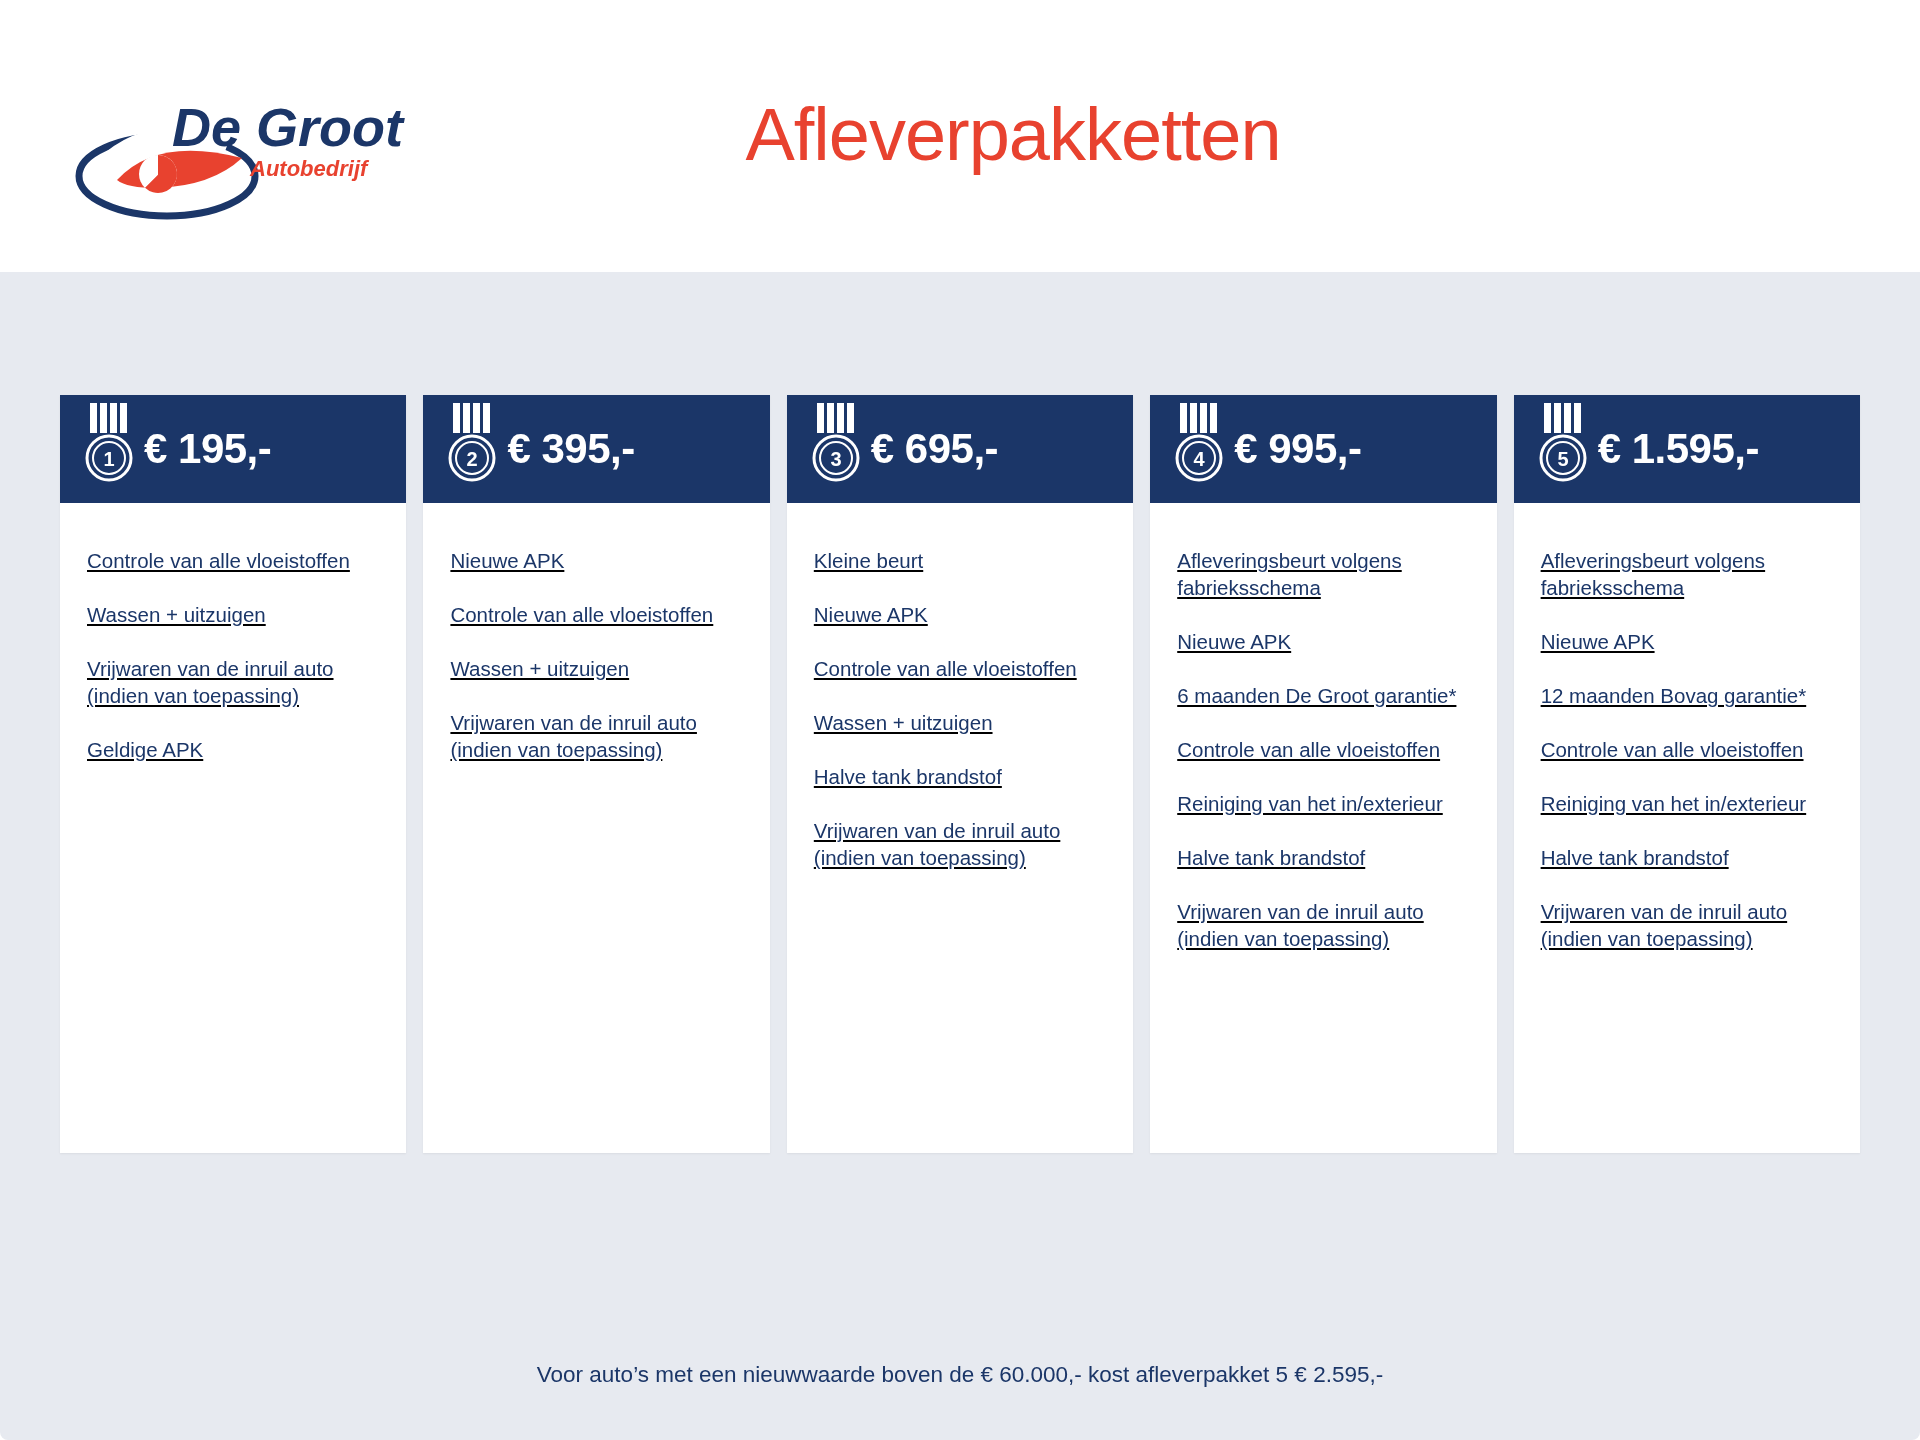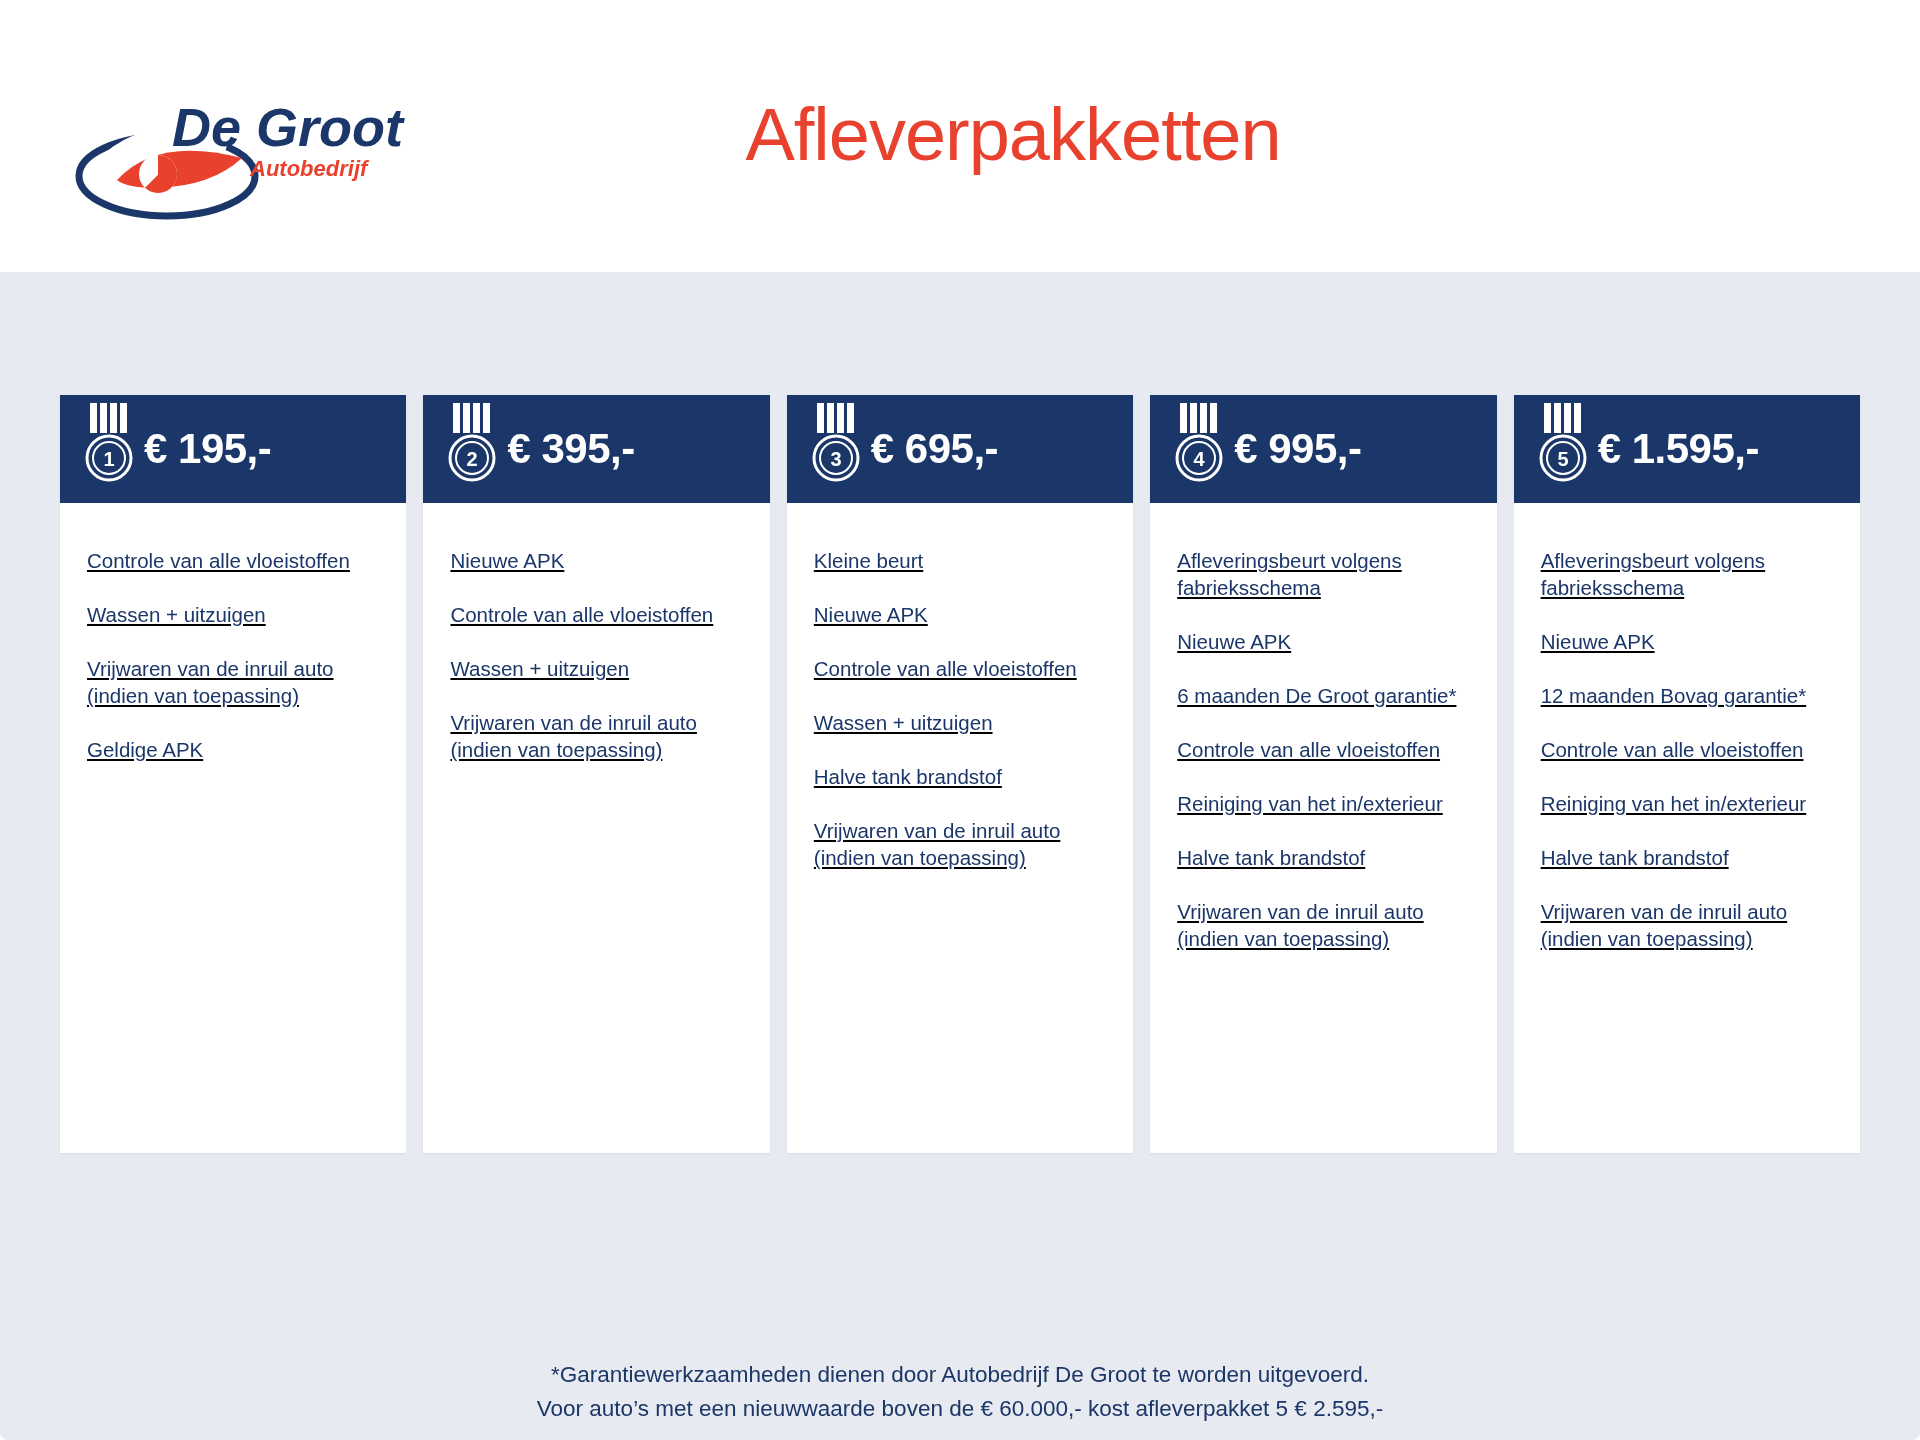--- a/index.html
+++ b/index.html
@@ -292,18 +292,17 @@
           <div class="feature">Reiniging van het in/exterieur</div>
           <div class="feature">Halve tank brandstof</div>
           <div class="feature">Vrijwaren van de inruil auto
 (indien van toepassing)</div>
         </div>
       </div>
 
     </div>
 
     <div class="notes">
-      <div>*Garantiewerkzaamheden dienen door Autobedrijf De Groot te worden uitgevoerd.</div>
       <div>Voor auto’s met een nieuwwaarde boven de € 60.000,- kost afleverpakket 5 € 2.595,-</div>
     </div>
 
   </div>
 </div>
 
 </body></html>

